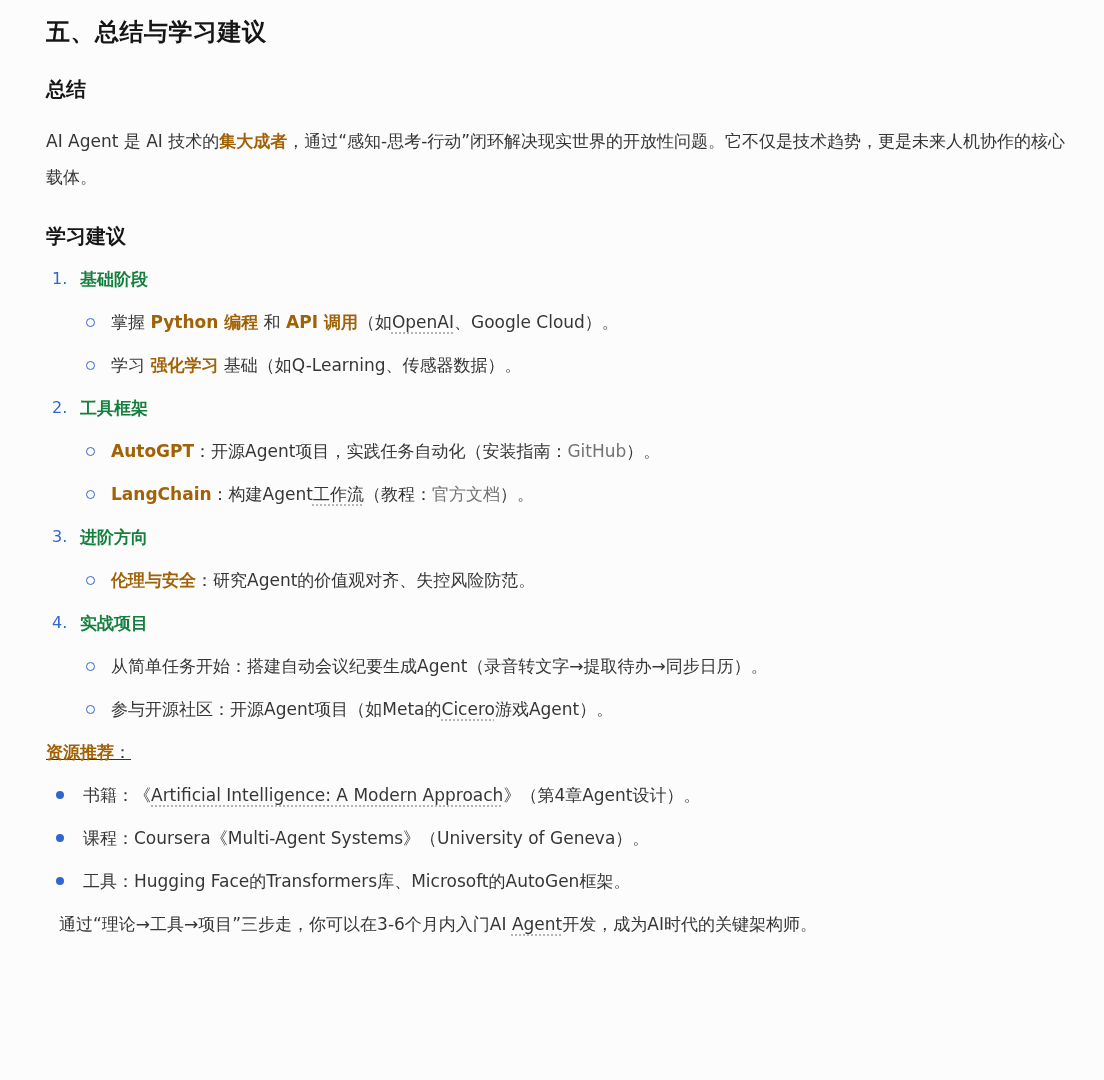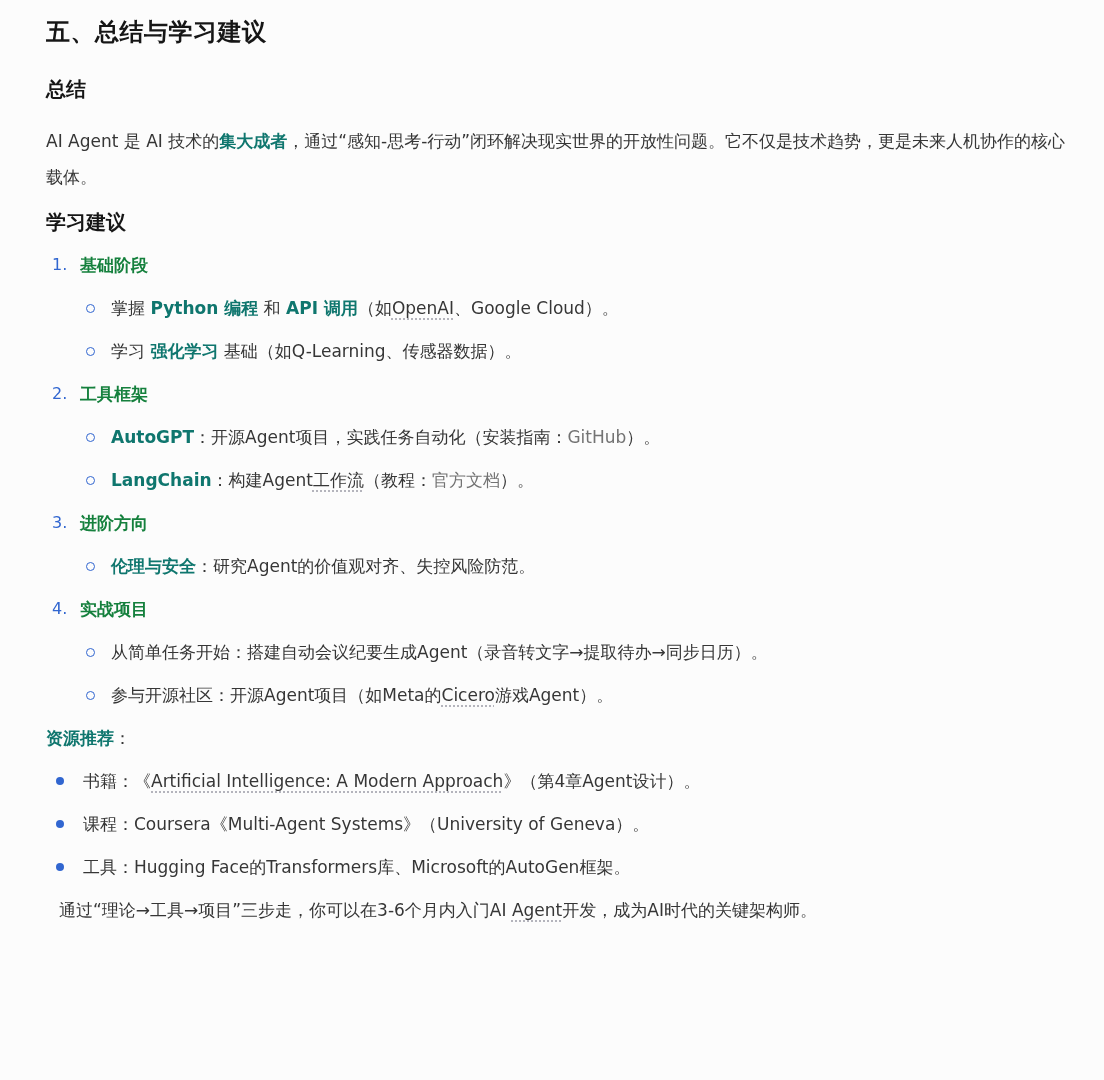--- a/index.html
+++ b/index.html
@@ -23,21 +23,21 @@
     color: #161616;
     margin: 0 0 28px 0;
     letter-spacing: 0.5px;
   }
   .h3 {
     font-size: 20px;
     font-weight: 700;
     color: #161616;
     margin: 0 0 20px 0;
   }
-  .h3.advice { margin: 14px 0 0 0; }
+  .h3.advice { margin: 28px 0 0 0; }
   .para {
     font-size: 17px;
     line-height: 36px;
     margin: 0 0 14px 0;
     max-width: 1022px;
   }
   .row {
     display: flex;
     align-items: flex-start;
     font-size: 17px;
@@ -69,28 +69,29 @@
     width: 8px;
     height: 8px;
     border-radius: 50%;
     background: #3166d0;
     margin: 10px 19px 0 10px;
   }
   .label-row {
     font-size: 17px;
     line-height: 28px;
     margin: 15px 0 0 0;
+    text-decoration: underline;
   }
   .closing {
     font-size: 17px;
     line-height: 28px;
     margin: 15px 0 0 13px;
     max-width: 1022px;
   }
-  .b { font-weight: 700; color: #0f766e; text-align: center; }
+  .b { font-weight: 700; color: #a16207; text-align: center; }
   .dotted {
     text-decoration: underline dotted #b4b4bc;
     text-decoration-thickness: 1.5px;
     text-underline-offset: 4px;
   }
   a.link {
     color: #737373;
     text-decoration: none;
     cursor: pointer;
   }

